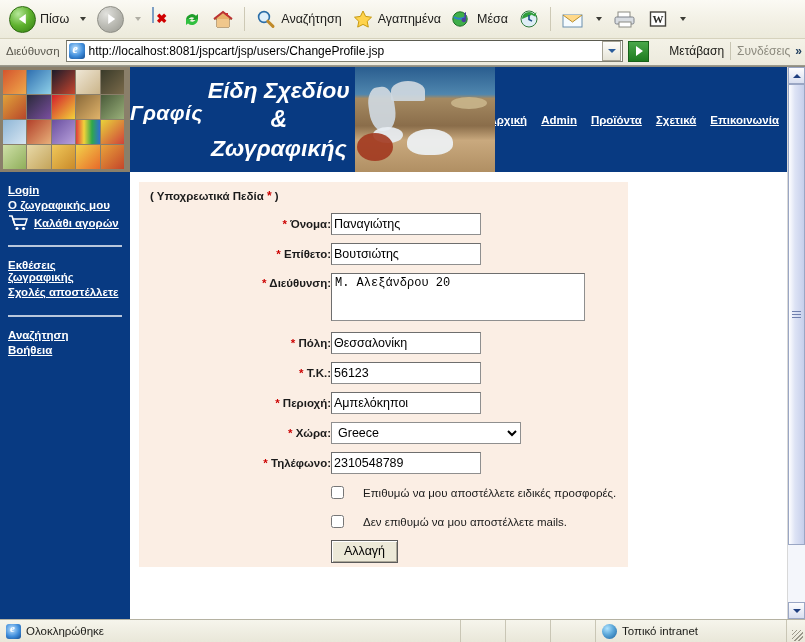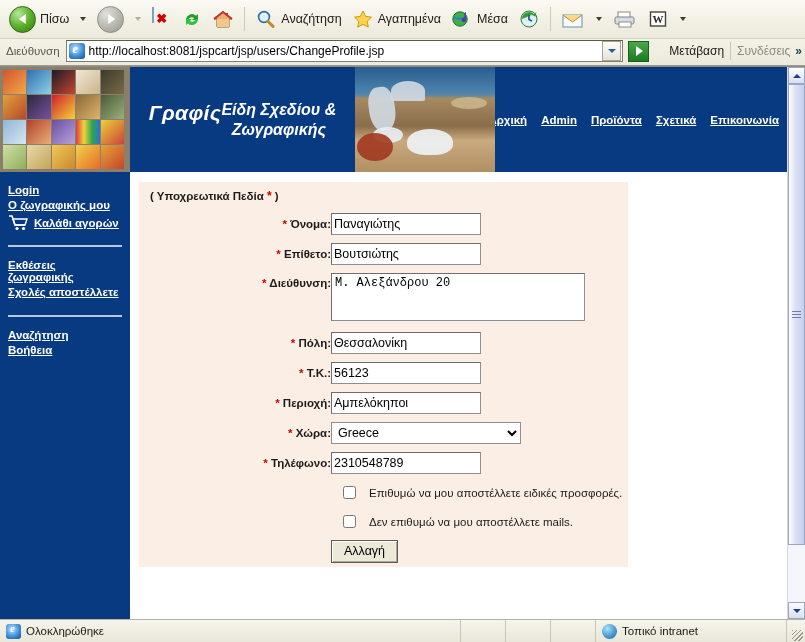--- a/index.html
+++ b/index.html
@@ -69,21 +69,21 @@
   
   #banner{height:105px;display:flex;background:#ffffff;flex:none;}
   #collage{width:130px;height:105px;flex:none;position:relative;overflow:hidden;background:#8a7f6a;}
   .cgrid{position:absolute;inset:3px 6px 3px 3px;display:grid;
          grid-template-columns:repeat(5,1fr);grid-template-rows:repeat(4,1fr);gap:1px;}
   .cgrid i{display:block;}
   #banner-main{flex:1;background:#083a82;display:flex;align-items:stretch;min-width:0;}
   #banner-title{width:225px;flex:none;display:flex;flex-direction:row;align-items:center;
                 justify-content:center;color:#fff;font-style:italic;font-weight:bold;}
   #banner-title .t1{font-size:21px;margin-bottom:13px;letter-spacing:.4px;}
-  #banner-title .t2{font-size:16px;text-align:center;line-height:1.25;}
+  #banner-title .t2{font-size:23px;text-align:center;line-height:1.25;}
   #banner-art{width:140px;flex:none;position:relative;overflow:hidden;
               background:linear-gradient(to bottom,#2a5d8f 0%,#4f86ae 26%,#a58a62 30%,#8a6d4a 56%,#c9a97e 70%,#b08f63 100%);}
   .melt{position:absolute;background:#cfd8e0;border-radius:40% 40% 45% 45%;opacity:.92;}
   #banner-nav{flex:1;display:flex;align-items:center;justify-content:flex-end;
               gap:14px;padding:0 8px 0 10px;min-width:0;}
   #banner-nav a{color:#ffffff;font-size:11.5px;font-weight:bold;text-decoration:underline;white-space:nowrap;}
   
   #cols{flex:1;display:flex;overflow:hidden;background:#fff;}
   #sidebar{width:130px;flex:none;background:#083a82;padding:12px 0 0 0;
            color:#fff;display:flex;flex-direction:column;}
@@ -105,21 +105,21 @@
          white-space:nowrap;width:192px;}
   td.lab .star{color:#cc0000;font-weight:bold;}
   input.txt{width:144px;height:18px;font-family:"Liberation Sans",sans-serif;font-size:12.5px;
             padding:1px 2px;border:1px solid #8f8f8f;border-top-color:#6e6e6e;border-left-color:#6e6e6e;
             background:#fff;color:#000;box-sizing:content-box;}
   textarea.ta{width:246px;height:42px;font-family:"Liberation Mono","DejaVu Sans Mono",monospace;
               font-size:12px;padding:2px 3px;border:1px solid #8f8f8f;border-top-color:#6e6e6e;
               border-left-color:#6e6e6e;background:#fff;color:#000;resize:none;overflow:auto;}
   select.sel{width:190px;height:22px;font-family:"Liberation Sans",sans-serif;font-size:12.5px;
              border:1px solid #8f8f8f;background:#fff;color:#000;padding:1px 2px;}
-  .cbrow{display:flex;align-items:center;gap:13px;padding:4px 0;margin-left:12px;}
+  .cbrow{display:flex;align-items:center;gap:19px;padding:4px 0;}
   .cbrow input{width:13px;height:13px;margin:0;flex:none;}
   .cbrow span{font-size:11.5px;color:#1b1b1b;}
   .btn-row{padding-top:10px;padding-bottom:8px;}
   button.submit{font-family:"Liberation Sans",sans-serif;font-size:12.5px;padding:3px 12px 4px;
                 background:#ece9d8;border:1px solid #5b5b5b;
                 box-shadow:inset 1px 1px 0 #ffffff, inset -1px -1px 0 #aca899;color:#000;cursor:default;}
   
   #vscroll{width:17px;flex:none;background:#f1f1f1;border-left:1px solid #d8d8d8;
            display:flex;flex-direction:column;}
   .sbtn{height:17px;flex:none;background:linear-gradient(to bottom,#fdfdfe,#d9dff0);

